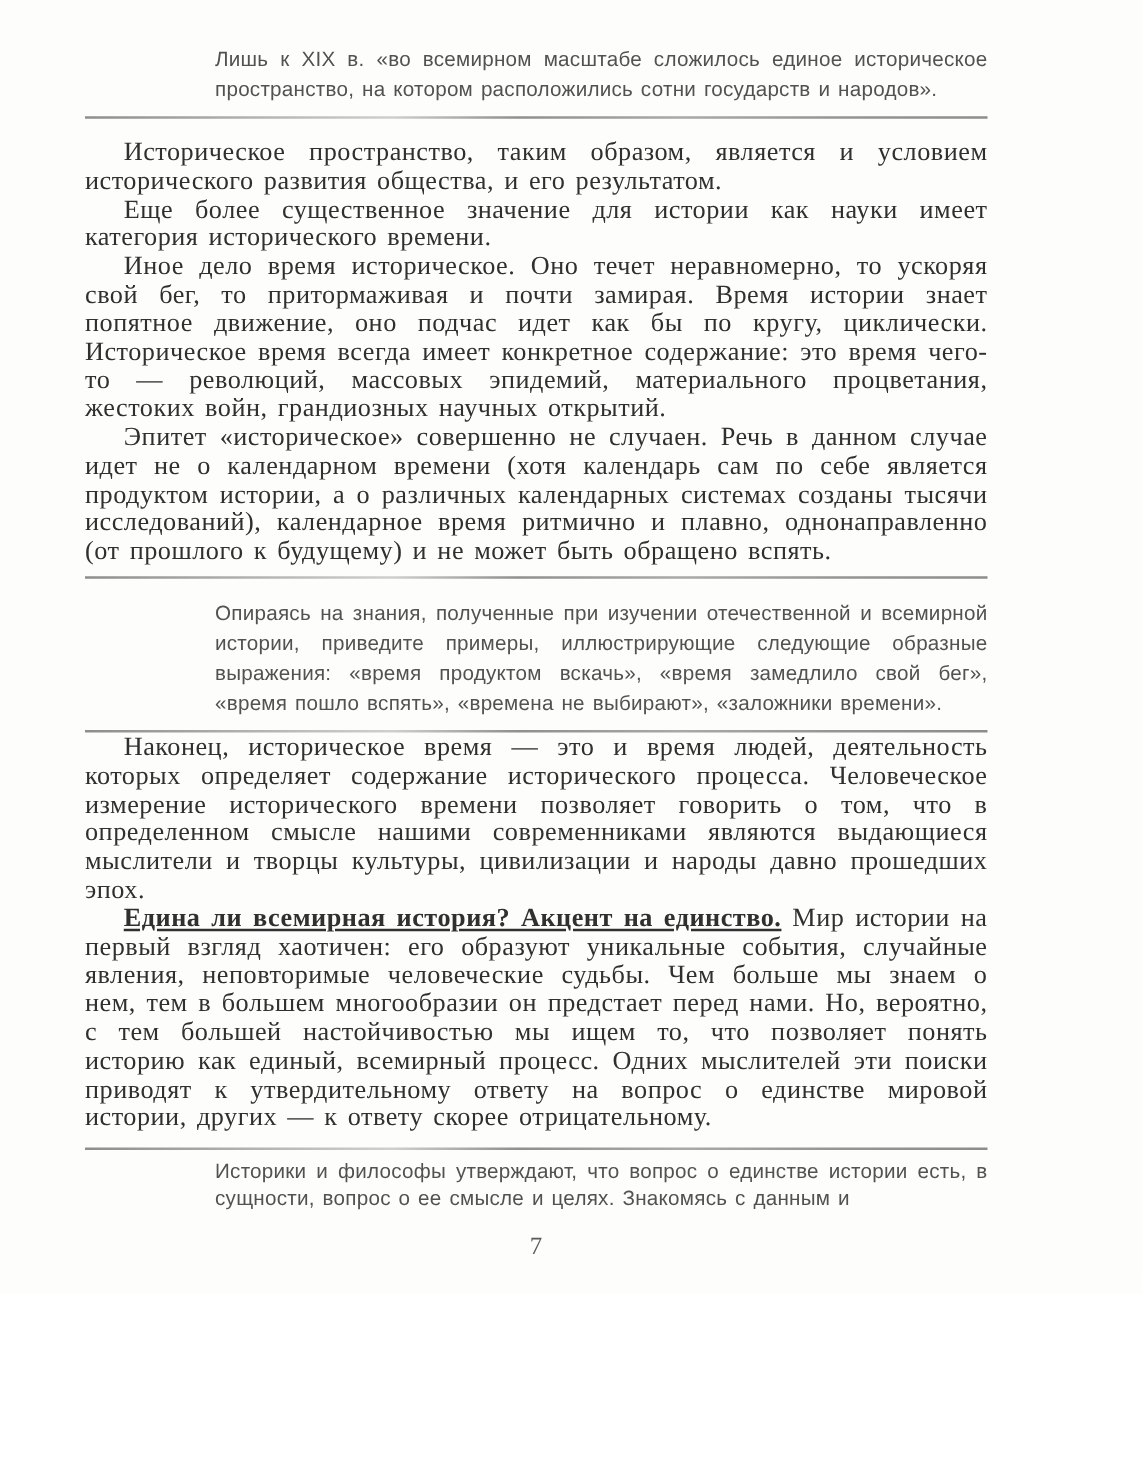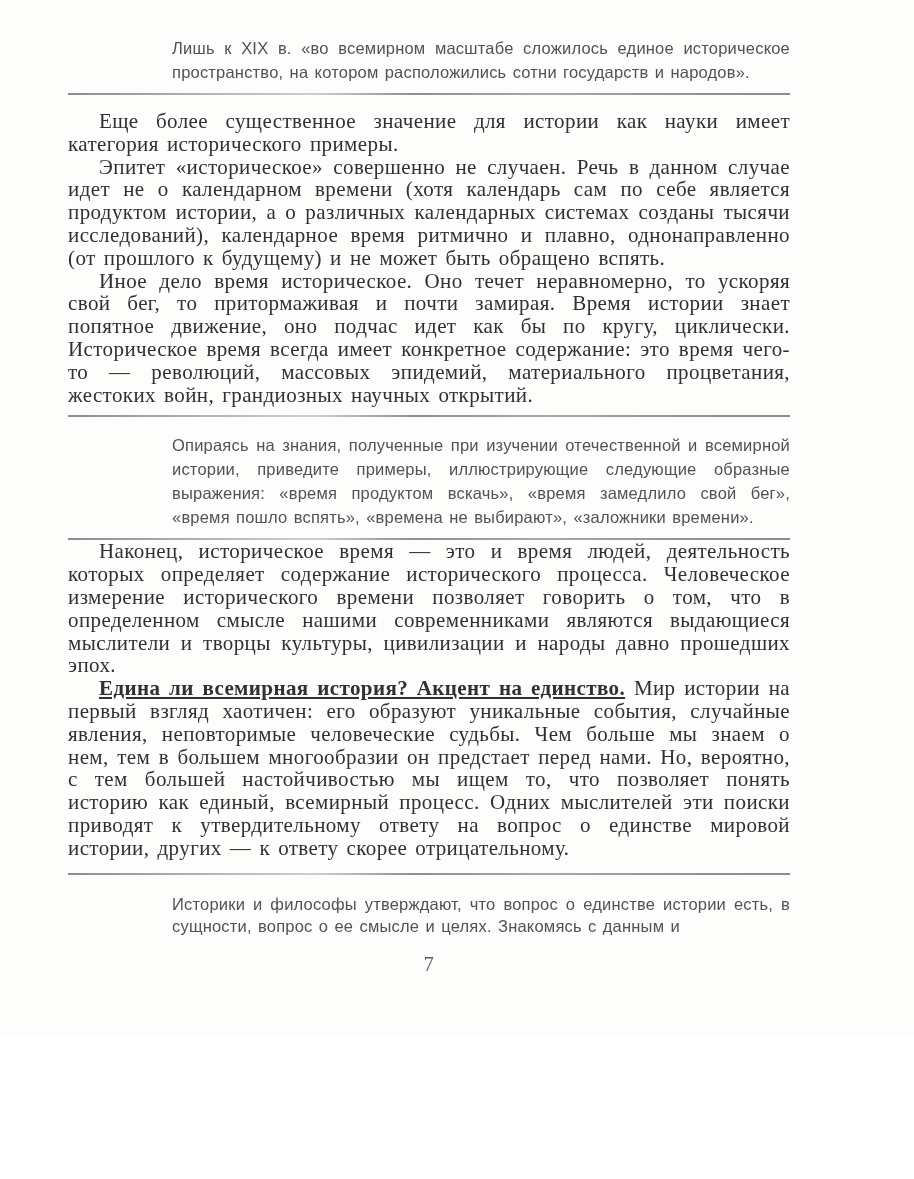--- a/index.html
+++ b/index.html
@@ -54,21 +54,21 @@
   }
   .body-text.first { margin-top: 15px; }
   .body-text.second { }
   .body-text p {
     margin: 0;
     text-indent: 31px;
   }
   .lead-bold { font-weight: bold; text-decoration: underline; }
   .task-block { margin-top: 16px; }
   .epigraph-block { margin-top: 0; }
-  .continuation { margin-top: 18px; }
+  .continuation { margin-top: 6px; }
   .page-number {
     margin-top: 16px;
     text-align: center;
     font-size: 20px;
     letter-spacing: 0.5px;
     color: #5a5a5a;
   }
 </style>
 </head>
 <body>
@@ -76,23 +76,24 @@
 <div class="page">
   <div class="content">
 
     <div class="aux-block epigraph-block">
       <p>Лишь к XIX в. «во всемирном масштабе сложилось единое историческое пространство, на котором расположились сотни государств и народов».</p>
     </div>
 
     <hr class="rule r1">
 
     <section class="body-text first">
-      <p>Еще более существенное значение для истории как науки имеет категория исторического примеры.</p>
+      <p>Историческое пространство, таким образом, является и условием исторического развития общества, и его результатом.</p>
+      <p>Еще более существенное значение для истории как науки имеет категория исторического времени.</p>
+      <p>Иное дело время историческое. Оно течет неравномерно, то ускоряя свой бег, то притормаживая и почти замирая. Время истории знает попятное движение, оно подчас идет как бы по кругу, циклически. Историческое время всегда имеет конкретное содержание: это время чего-то — революций, массовых эпидемий, материального процветания, жестоких войн, грандиозных научных открытий.</p>
       <p>Эпитет «историческое» совершенно не случаен. Речь в данном случае идет не о календарном времени (хотя календарь сам по себе является продуктом истории, а о различных календарных системах созданы тысячи исследований), календарное время ритмично и плавно, однонаправленно (от прошлого к будущему) и не может быть обращено вспять.</p>
-      <p>Иное дело время историческое. Оно течет неравномерно, то ускоряя свой бег, то притормаживая и почти замирая. Время истории знает попятное движение, оно подчас идет как бы по кругу, циклически. Историческое время всегда имеет конкретное содержание: это время чего-то — революций, массовых эпидемий, материального процветания, жестоких войн, грандиозных научных открытий.</p>
     </section>
 
     <hr class="rule r2">
 
     <div class="aux-block task-block">
       <p>Опираясь на знания, полученные при изучении отечественной и всемирной истории, приведите примеры, иллюстрирующие следующие образные выражения: «время продуктом вскачь», «время замедлило свой бег», «время пошло вспять», «времена не выбирают», «заложники времени».</p>
     </div>
 
     <hr class="rule r3">
 

